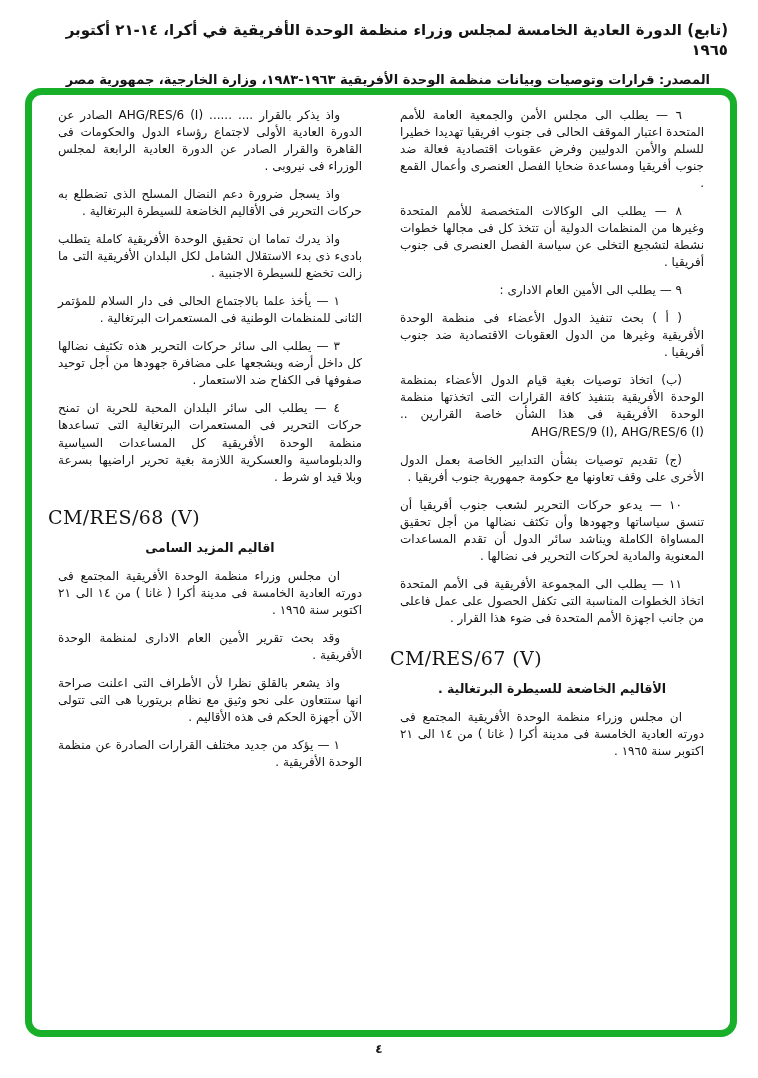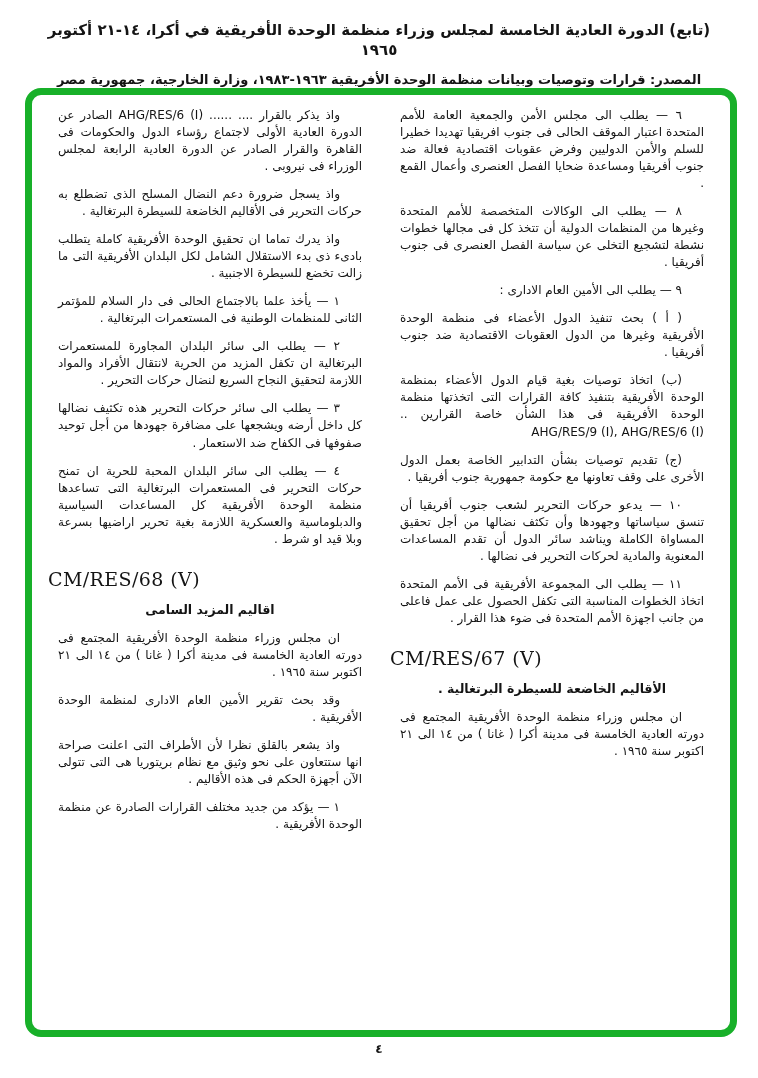--- a/index.html
+++ b/index.html
@@ -5,21 +5,21 @@
   :root { --green:#18b029; --ink:#141414; --paper:#ffffff; }
   * { box-sizing:border-box; }
   html,body { margin:0; padding:0; }
   body {
     width:758px; height:1078px; position:relative;
     background:var(--paper); color:var(--ink);
     font-family:"DejaVu Sans", sans-serif;
     overflow:hidden;
   }
   
-  .header { position:absolute; top:20px; left:30px; right:30px; direction:rtl; text-align:center; }
+  .header { position:absolute; top:20px; left:30px; right:30px; direction:rtl; }
   .doc-title { font-size:15px; font-weight:bold; line-height:1.35; letter-spacing:0.2px; }
   .doc-source { font-size:13px; font-weight:bold; margin-top:9px; line-height:1.5; padding:0 18px; }
   
   .frame {
     position:absolute; left:25px; top:88px; right:21px; bottom:41px;
     border:7px solid var(--green); border-radius:16px; background:var(--paper);
   }
   .cols {
     position:absolute; top:12px; right:16px; bottom:10px; left:16px;
     display:flex; gap:18px; direction:rtl; overflow:hidden;
@@ -66,21 +66,20 @@
         <p class="paragraph">١١ — يطلب الى المجموعة الأفريقية فى الأمم المتحدة اتخاذ الخطوات المناسبة التى تكفل الحصول على عمل فاعلى من جانب اجهزة الأمم المتحدة فى ضوء هذا القرار .</p>
         <div class="code">CM/RES/67 (V)</div>
         <h3 class="heading">الأقاليم الخاضعة للسيطرة البرتغالية .</h3>
         <p class="paragraph">ان مجلس وزراء منظمة الوحدة الأفريقية المجتمع فى دورته العادية الخامسة فى مدينة أكرا ( غانا ) من ١٤ الى ٢١ اكتوبر سنة ١٩٦٥ .</p>
       </div>
     <div class="col">
         <p class="paragraph">واذ يذكر بالقرار .... ...... AHG/RES/6 (I) الصادر عن الدورة العادية الأولى لاجتماع رؤساء الدول والحكومات فى القاهرة والقرار الصادر عن الدورة العادية الرابعة لمجلس الوزراء فى نيروبى .</p>
         <p class="paragraph">واذ يسجل ضرورة دعم النضال المسلح الذى تضطلع به حركات التحرير فى الأقاليم الخاضعة للسيطرة البرتغالية .</p>
         <p class="paragraph">واذ يدرك تماما ان تحقيق الوحدة الأفريقية كاملة يتطلب بادىء ذى بدء الاستقلال الشامل لكل البلدان الأفريقية التى ما زالت تخضع للسيطرة الاجنبية .</p>
         <p class="paragraph">١ — يأخذ علما بالاجتماع الحالى فى دار السلام للمؤتمر الثانى للمنظمات الوطنية فى المستعمرات البرتغالية .</p>
-        <p class="paragraph">٢ — يطلب الى سائر البلدان المجاورة للمستعمرات البرتغالية ان تكفل المزيد من الحرية لانتقال الأفراد والمواد اللازمة لتحقيق النجاح السريع لنضال حركات التحرير .</p>
         <p class="paragraph">٣ — يطلب الى سائر حركات التحرير هذه تكثيف نضالها كل داخل أرضه ويشجعها على مضافرة جهودها من أجل توحيد صفوفها فى الكفاح ضد الاستعمار .</p>
         <p class="paragraph">٤ — يطلب الى سائر البلدان المحبة للحرية ان تمنح حركات التحرير فى المستعمرات البرتغالية التى تساعدها منظمة الوحدة الأفريقية كل المساعدات السياسية والدبلوماسية والعسكرية اللازمة بغية تحرير اراضيها بسرعة وبلا قيد او شرط .</p>
         <div class="code">CM/RES/68 (V)</div>
         <h3 class="heading">اقاليم المزيد السامى</h3>
         <p class="paragraph">ان مجلس وزراء منظمة الوحدة الأفريقية المجتمع فى دورته العادية الخامسة فى مدينة أكرا ( غانا ) من ١٤ الى ٢١ اكتوبر سنة ١٩٦٥ .</p>
         <p class="paragraph">وقد بحث تقرير الأمين العام الادارى لمنظمة الوحدة الأفريقية .</p>
         <p class="paragraph">واذ يشعر بالقلق نظرا لأن الأطراف التى اعلنت صراحة انها ستتعاون على نحو وثيق مع نظام بريتوريا هى التى تتولى الآن أجهزة الحكم فى هذه الأقاليم .</p>
         <p class="paragraph">١ — يؤكد من جديد مختلف القرارات الصادرة عن منظمة الوحدة الأفريقية .</p>
       </div>
   </div>

